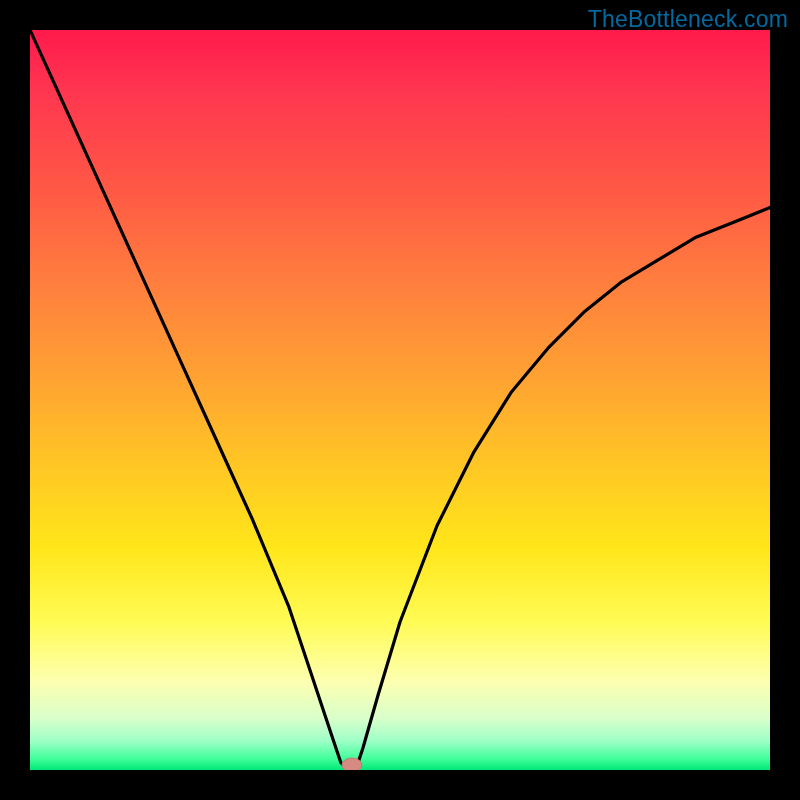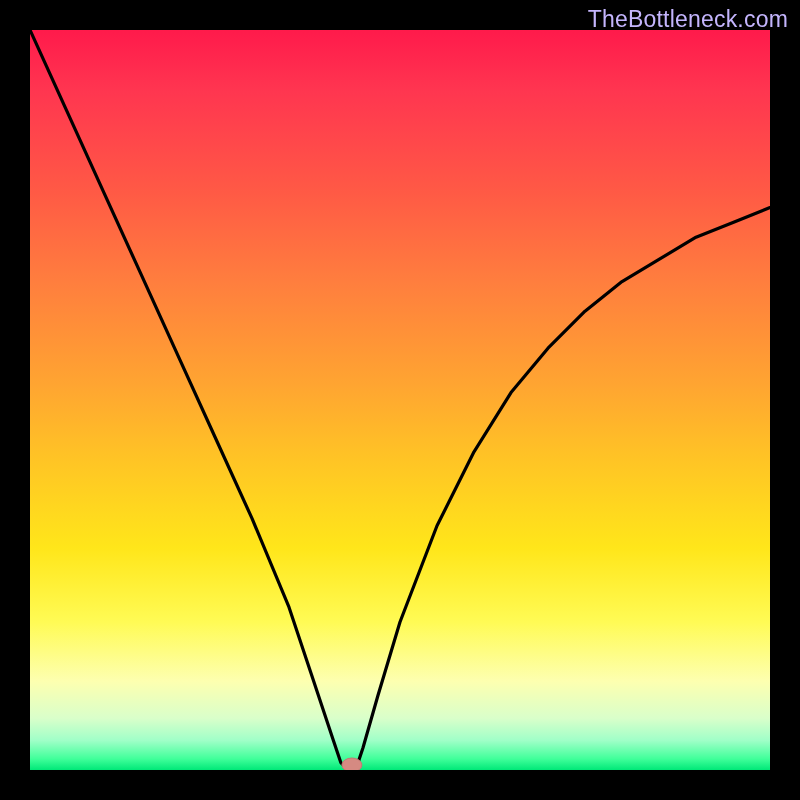--- a/index.html
+++ b/index.html
@@ -44,21 +44,21 @@
     position: absolute;
     left: 0;
     top: 0;
     width: 740px;
     height: 740px;
   }
   .watermark {
     position: absolute;
     top: 6px;
     right: 12px;
-    color: #c4b5fd;
+    color: #0369a1;
     font-size: 23px;
     font-weight: 500;
     letter-spacing: 0.2px;
     user-select: none;
   }
 </style>
 </head>
 <body>
 
 <div class="frame">

